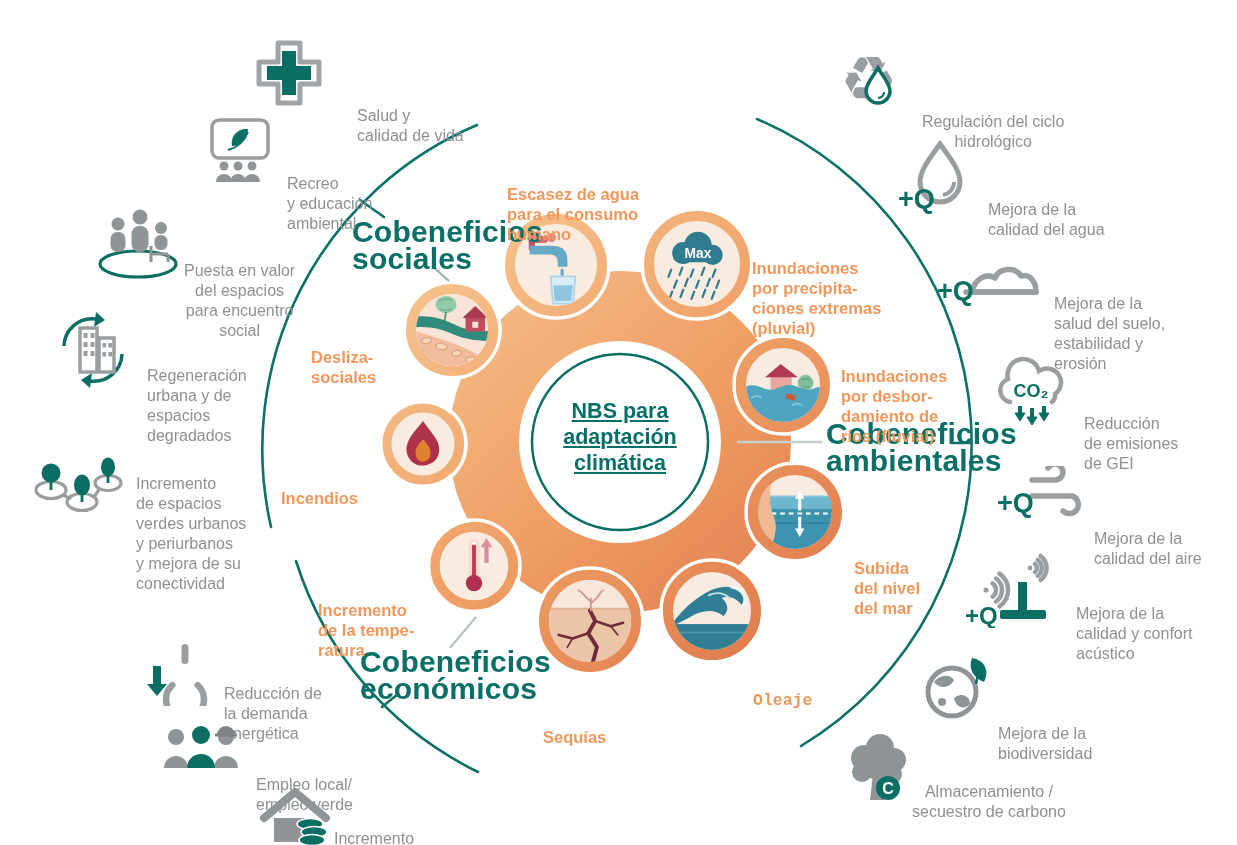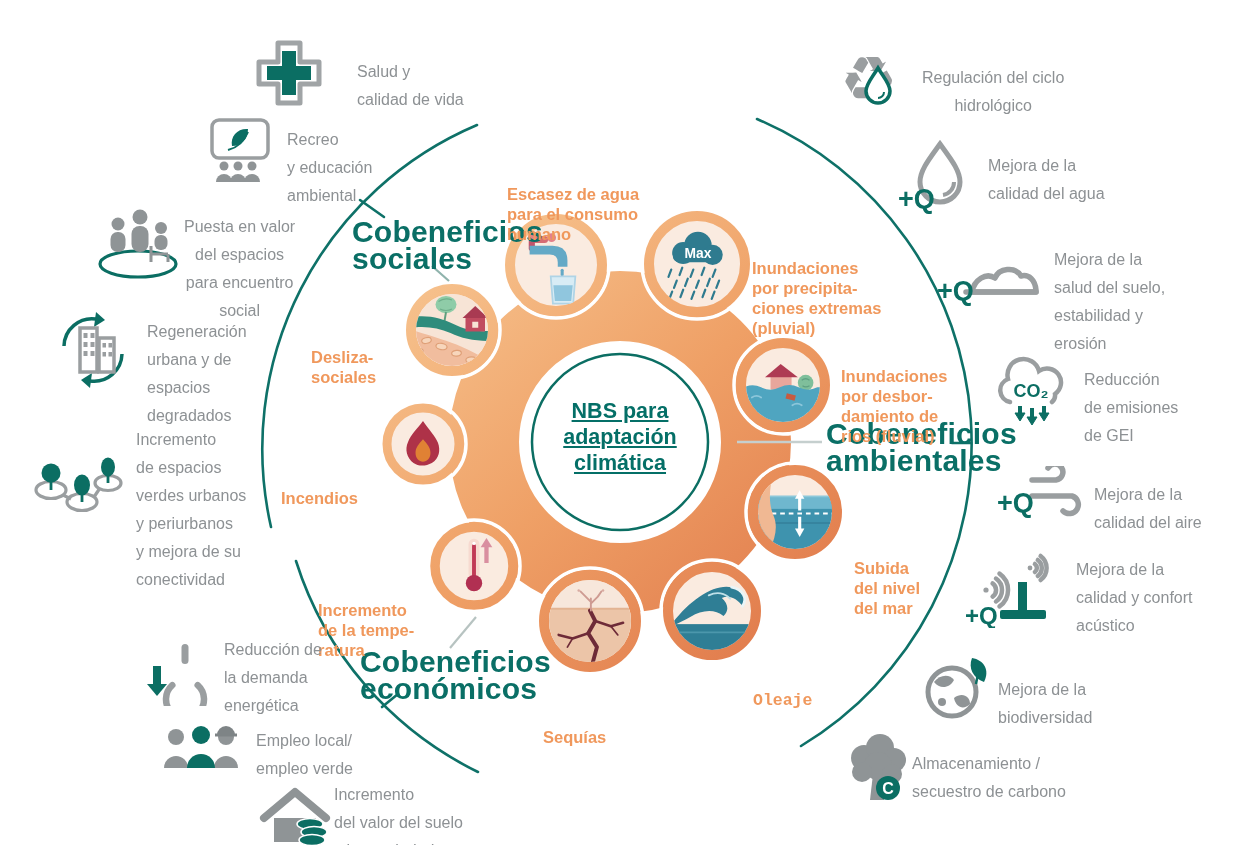--- a/index.html
+++ b/index.html
@@ -1,21 +1,21 @@
 <!DOCTYPE html>
 <html><head>
 <meta charset="utf-8">
 <style>
   html,body{margin:0;padding:0;background:#ffffff;}
   body{width:1237px;height:845px;position:relative;overflow:hidden;
        font-family:"Liberation Sans","DejaVu Sans",sans-serif;}
   .stage{position:absolute;left:0;top:0;width:1237px;height:845px;}
   .abs{position:absolute;}
   .txt{white-space:pre-line;}
-  .glabel{position:absolute;color:#8D9194;font-size:16px;line-height:28px;white-space:pre-line;}
+  .glabel{position:absolute;color:#8D9194;font-size:16px;line-height:20px;white-space:pre-line;margin-top:48px;}
   .hlabel{position:absolute;color:#F0985C;font-weight:bold;font-size:16.5px;line-height:20px;white-space:pre-line;margin-top:44px;}
   .clabel{position:absolute;color:#0A6F66;font-weight:bold;font-size:30px;line-height:27px;white-space:pre-line;letter-spacing:.2px;}
   .center-label{position:absolute;left:530px;top:398px;width:180px;text-align:center;
        color:#046F67;font-weight:bold;font-size:21.5px;line-height:26px;white-space:pre-line;text-decoration:underline;}
   .icon{position:absolute;}
   .recycle-glyph{font-family:"DejaVu Sans",sans-serif;font-size:64px;color:#9A9EA0;line-height:64px;display:block;}
 </style>
 </head>
 <body>
 
@@ -493,16 +493,16 @@
         <circle cx="40" cy="18" r="14"></circle>
         <circle cx="54" cy="30" r="12"></circle>
     <circle cx="38" cy="36" r="14"></circle>
         <circle cx="22" cy="42" r="10"></circle>
         <circle cx="52" cy="44" r="10"></circle>
     <polygon points="33,44 41,44 44,70 30,70"></polygon>
   </g>
   <circle cx="48" cy="58" r="12" fill="#0B6E63"></circle>
   <text x="48" y="64" text-anchor="middle" font-size="16" font-weight="bold" fill="#ffffff">C</text>
 </svg>
-<div class="glabel" style="left:912px;top:750px;">Almacenamiento /
+<div class="glabel" style="left:912px;top:734px;text-align:center;">Almacenamiento /
 secuestro de carbono</div>
 
 </div>
 
 </body></html>

